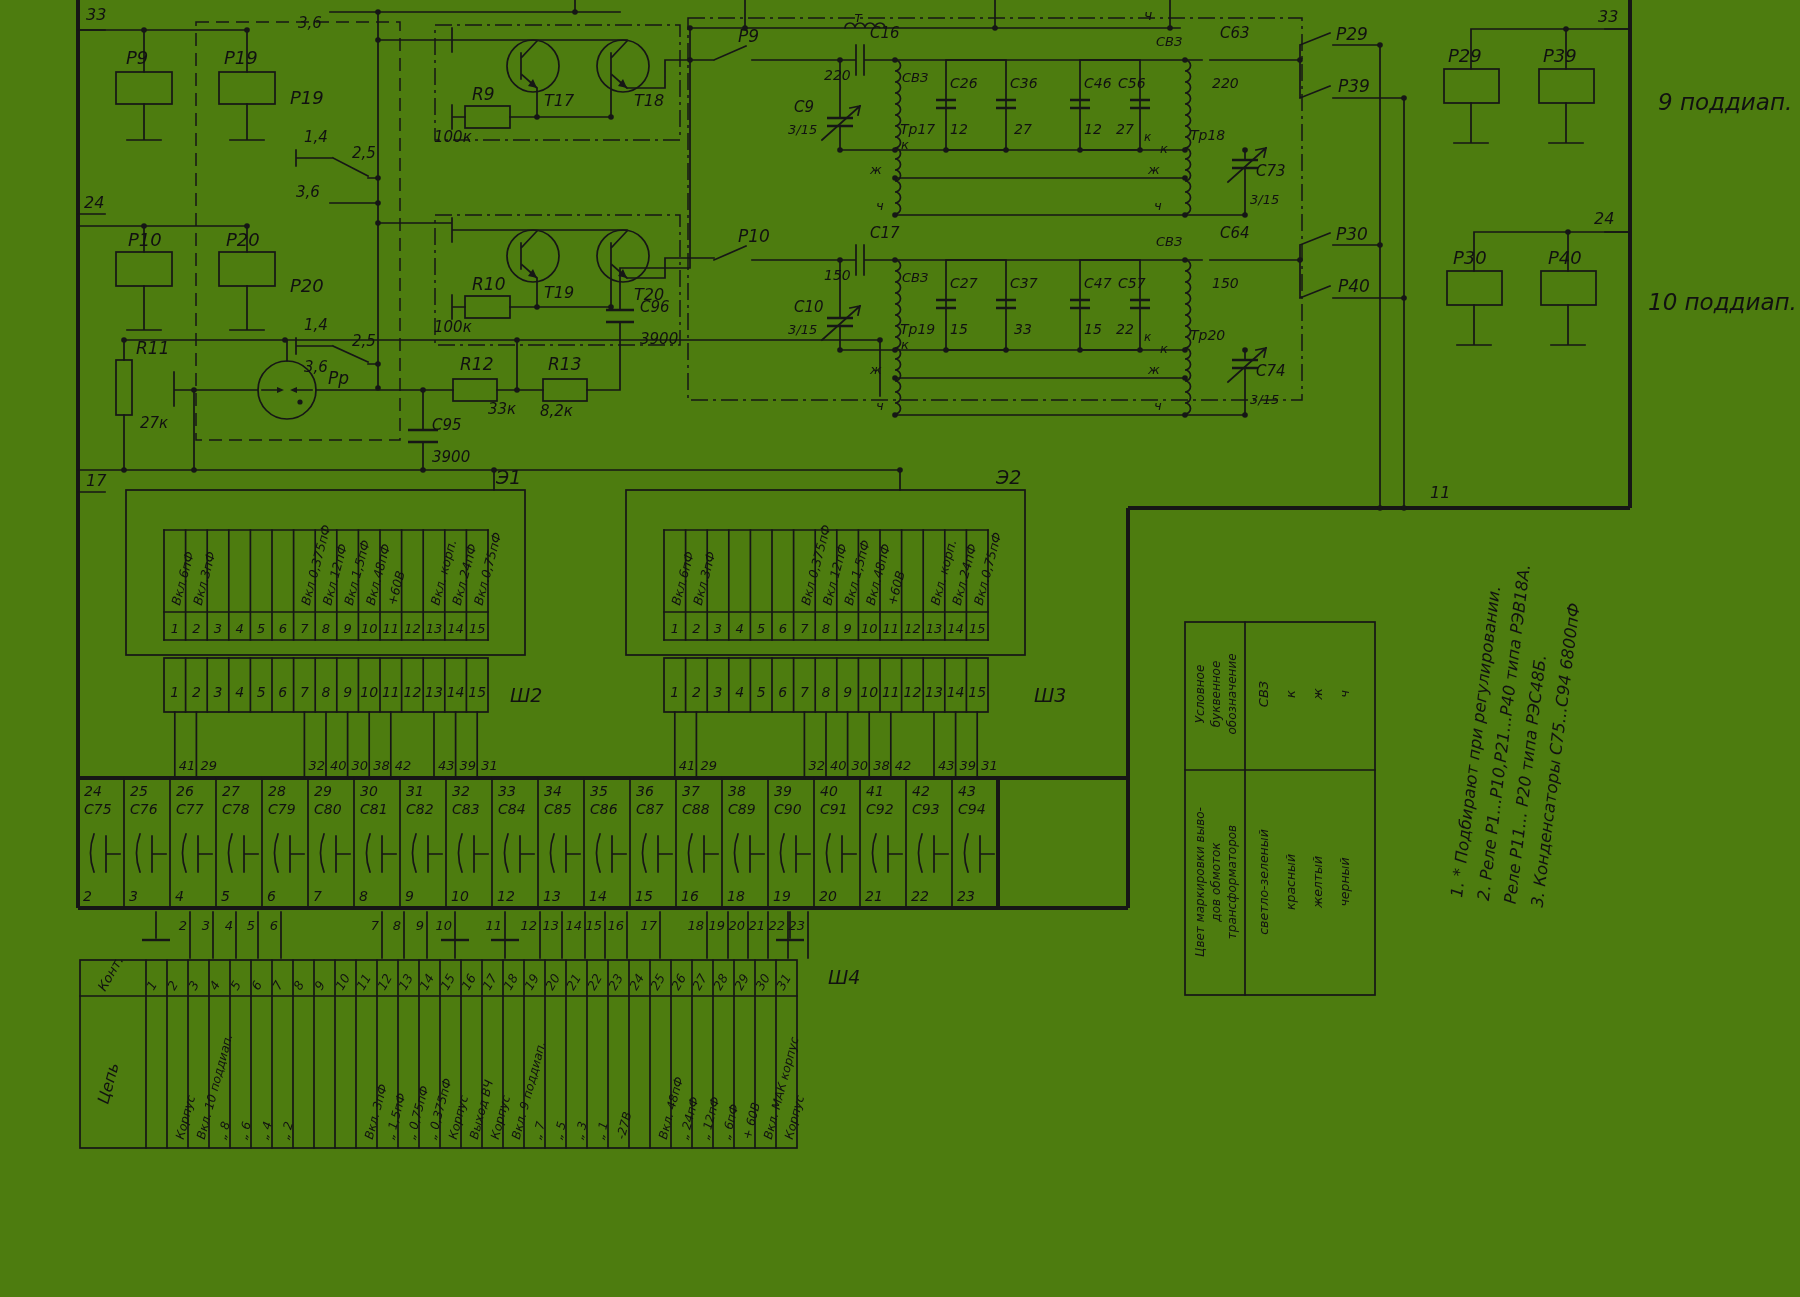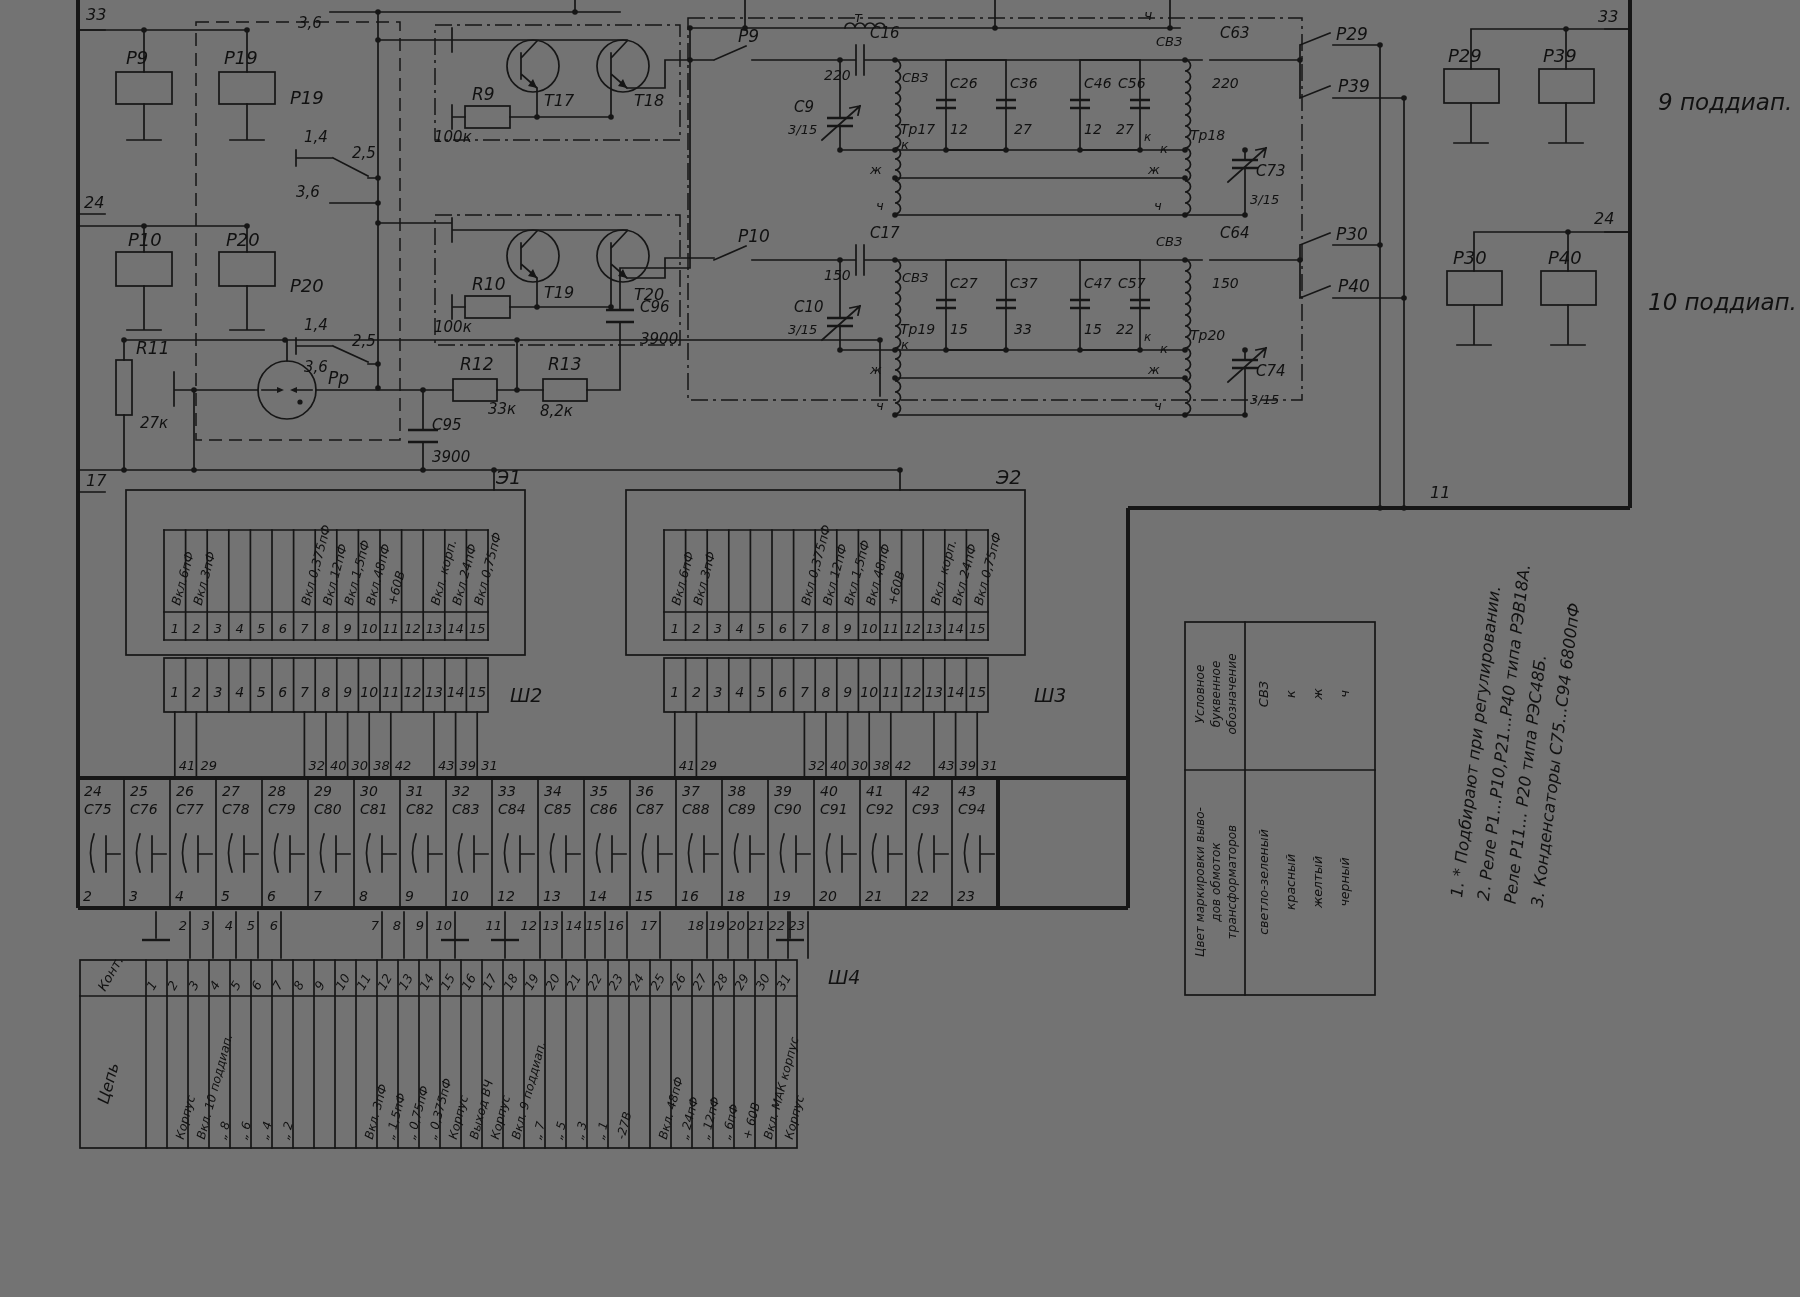--- a/index.html
+++ b/index.html
@@ -1,16 +1,16 @@
 <!DOCTYPE html>
 <html><head>
 <meta charset="utf-8">
 <style>
   html,body{margin:0;padding:0;background:#e8e8e4;}
-  #page{width:1800px;height:1297px;background:#737373;position:relative;overflow:hidden;}
+  #page{width:1800px;height:1297px;background:#4d7c0f;position:relative;overflow:hidden;}
   svg{position:absolute;left:0;top:0;}
   .w{stroke:#161616;stroke-width:1.7;fill:none;stroke-linecap:square;}
   .wt{stroke:#161616;stroke-width:4;fill:none;}
   .wm{stroke:#161616;stroke-width:2.4;fill:none;}
   .dash{stroke:#161616;stroke-width:1.5;fill:none;stroke-dasharray:13 7;}
   .dashdot{stroke:#161616;stroke-width:1.5;fill:none;stroke-dasharray:17 5 3 5;}
   text{font-family:"DejaVu Sans",sans-serif;font-style:italic;fill:#111;}
 </style>
 </head>
 <body>

